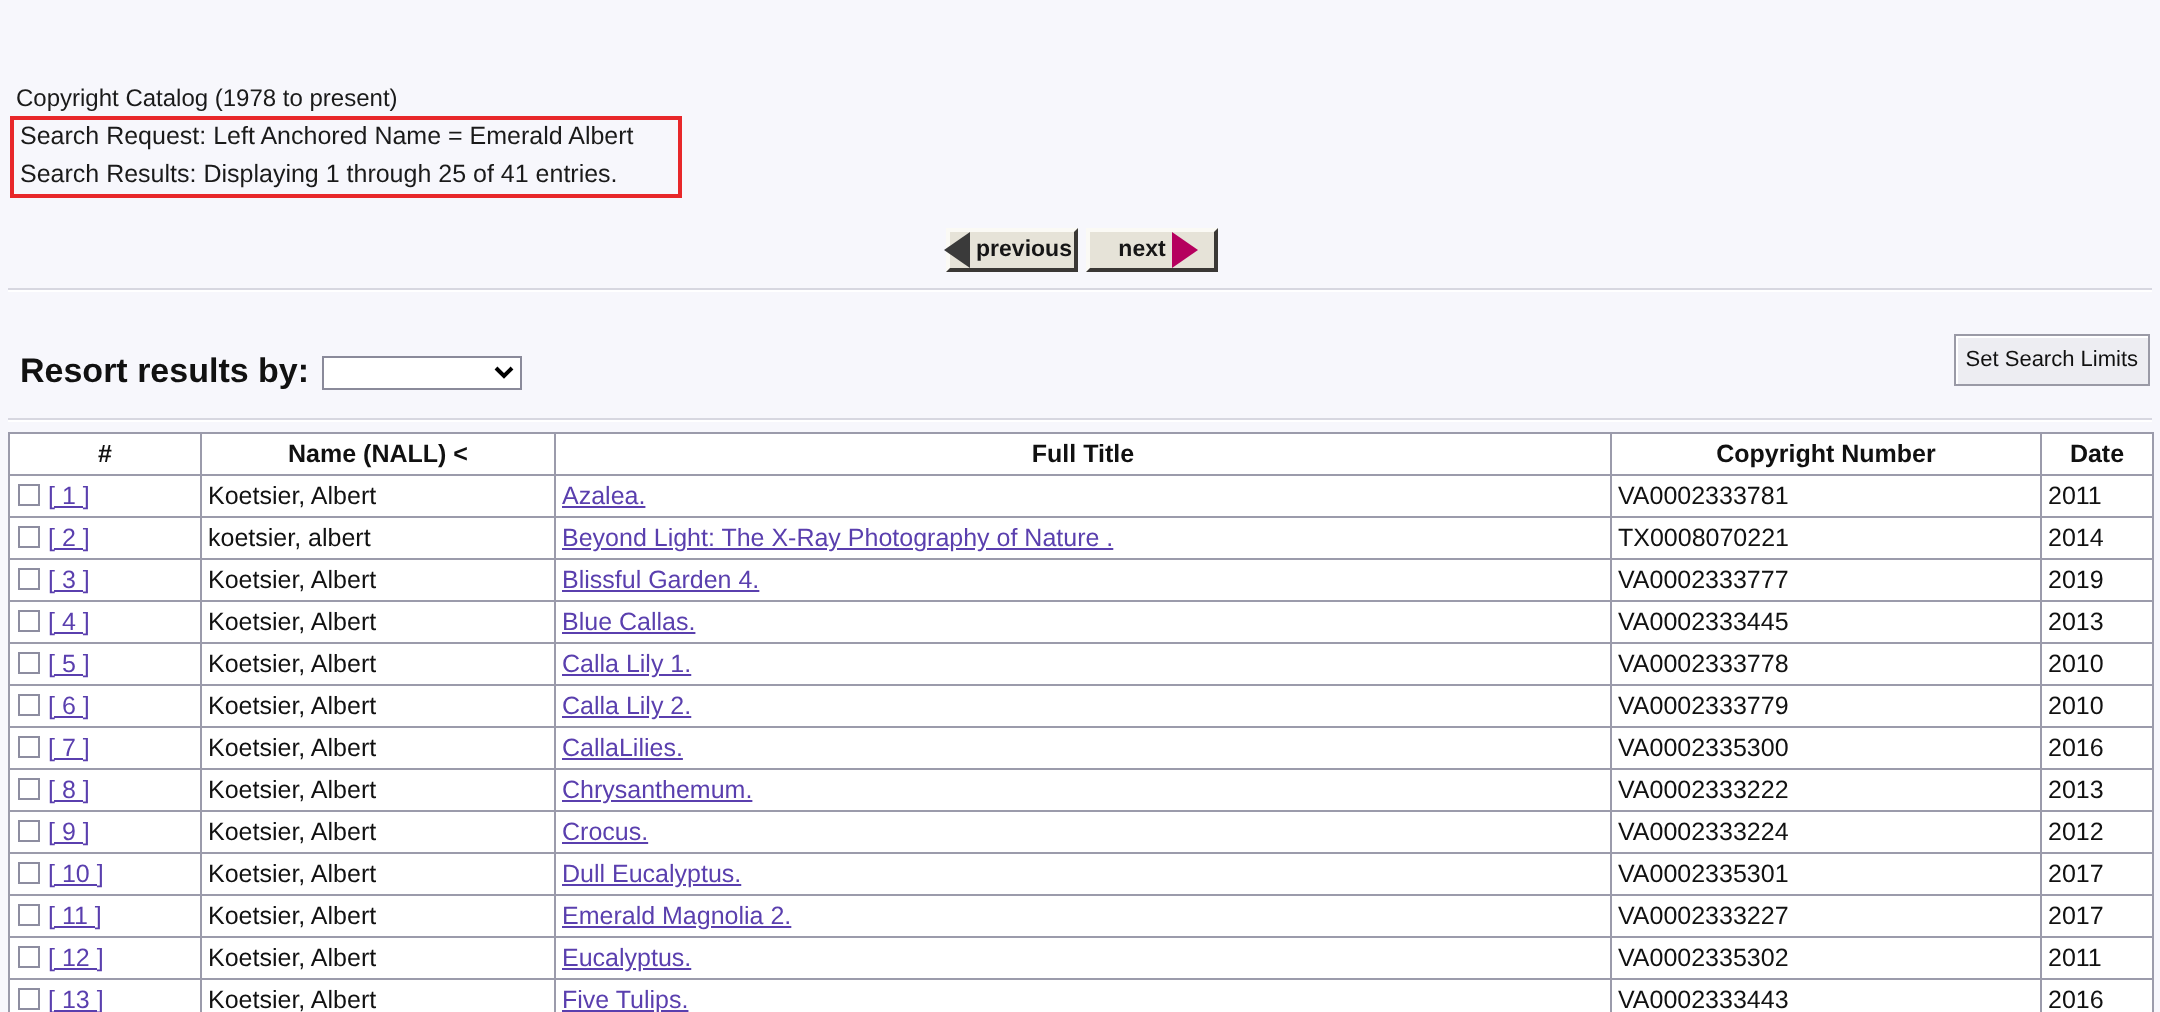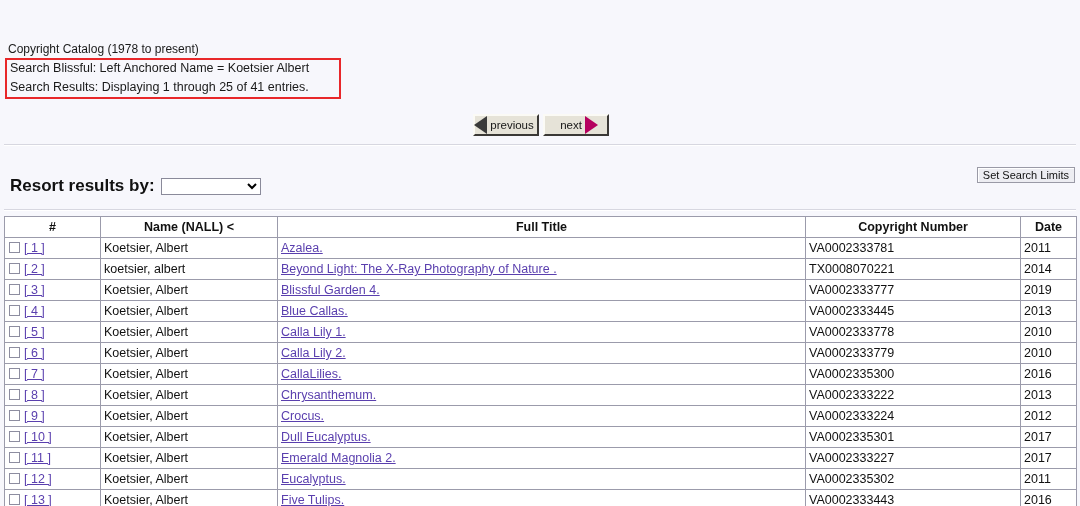--- a/index.html
+++ b/index.html
@@ -45,21 +45,21 @@
     display: flex; align-items: center; justify-content: center;
     gap: 3px;
     height: 22px;
     background: #e6e3d8;
     border: 2px outset #d8d5ca;
     border-top-color: #fbfaf5;
     border-left-color: #fbfaf5;
     border-right-color: #8e8b82;
     border-bottom-color: #8e8b82;
     padding: 0 6px;
-    font-size: 11.5px; font-weight: normal; color: #161616;
+    font-size: 11.5px; font-weight: bold; color: #161616;
     cursor: pointer;
   }
   .navbtn.prev { width: 66px; padding-left: 2px; }
   .navbtn.next { width: 66px; padding-right: 0; }
   .tri { width: 0; height: 0; flex: none; }
   .tri-left {
     border-top: 9px solid transparent;
     border-bottom: 9px solid transparent;
     border-right: 13px solid #3a3a3a;
   }
@@ -85,21 +85,21 @@
   .resort-select {
     width: 100px; height: 17px;
     font-family: "Liberation Sans", sans-serif;
     font-size: 11px;
     border: 1px solid #8a8a9a;
     background: #ffffff;
   }
 
   .limits-btn {
     position: absolute; right: 5px; top: 167px;
-    height: 16px; padding: 0 5px;
+    height: 26px; padding: 0 5px;
     font-size: 11px; color: #111;
     background: #ededf2;
     border: 1px solid #9a9aa6;
     box-shadow: inset 1px 1px 0 #ffffff;
     cursor: pointer;
     font-family: "Liberation Sans", sans-serif;
   }
 
   
   table.results {
@@ -142,21 +142,21 @@
 </style>
 </head>
 <body>
 
 <div class="page">
 
 
   <div class="catalog-line">Copyright Catalog (1978 to present)</div>
 
   <div class="search-box"></div>
-  <div class="search-line l1">Search Blissful: Left Anchored Name = Koetsier Albert</div>
+  <div class="search-line l1">Search Request: Left Anchored Name = Emerald Albert</div>
   <div class="search-line l2">Search Results: Displaying 1 through 25 of 41 entries.</div>
 
   <div class="navbar">
     <div class="navbtn prev">
       <span class="tri tri-left"></span>
       <span>previous</span>
     </div>
     <div class="navbtn next">
       <span>next</span>
       <span class="tri tri-right"></span>

